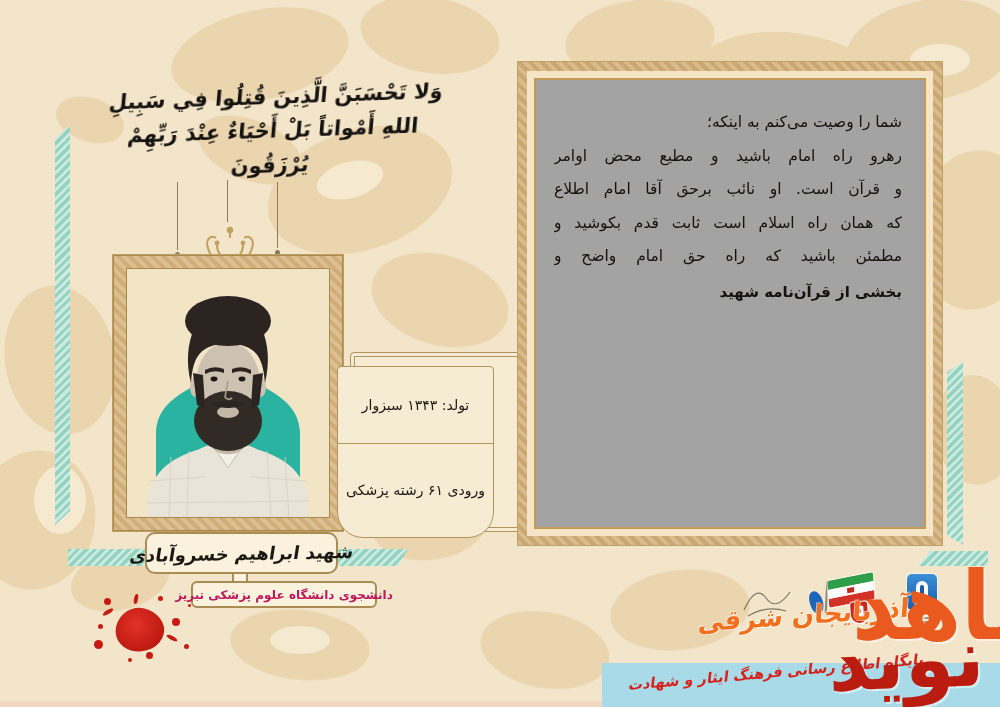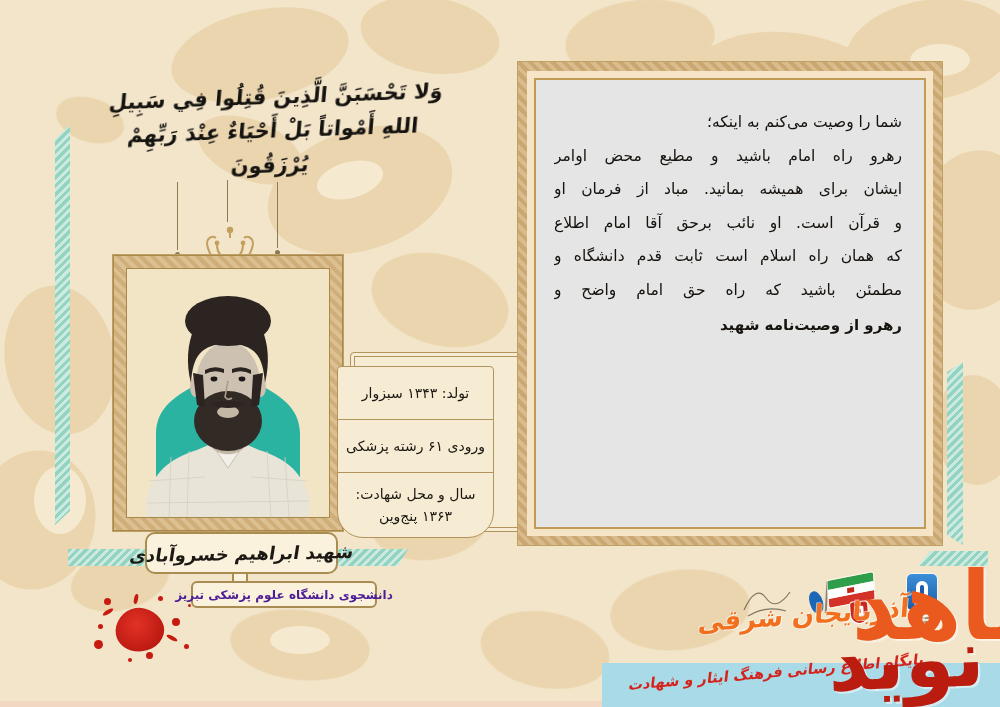--- a/index.html
+++ b/index.html
@@ -46,21 +46,21 @@
   .name-plate{position:absolute;left:145px;top:532px;width:193px;height:42px;z-index:4;
     background:#faf2dd;border:2px solid #a98c52;border-radius:10px;
     display:flex;align-items:center;justify-content:center;}
   .name-plate span{direction:rtl;font-size:18px;font-weight:bold;color:#1c1813;
     transform:skewX(-10deg) rotate(-1deg);white-space:nowrap;letter-spacing:-.5px;}
   .plate-connector{position:absolute;left:232px;top:571px;width:16px;height:14px;z-index:3;
     border:2px solid #a98c52;background:#faf2dd;}
   .sub-plate{position:absolute;left:191px;top:581px;width:186px;height:27px;z-index:4;
     background:#faf2dd;border:2px solid #a98c52;border-radius:6px;
     display:flex;align-items:center;justify-content:center;}
-  .sub-plate span{direction:rtl;font-size:12px;font-weight:bold;color:#4c1d95;white-space:nowrap;}
+  .sub-plate span{direction:rtl;font-size:12px;font-weight:bold;color:#be185d;white-space:nowrap;}
 
   
   .splatter{position:absolute;left:88px;top:592px;width:115px;height:78px;z-index:5;}
   .blob{position:absolute;background:radial-gradient(circle at 40% 40%,#e23227,#ad1008);}
   .blob-main{left:28px;top:16px;width:48px;height:44px;border-radius:48% 52% 58% 42%/55% 46% 54% 45%;transform:rotate(14deg);}
   .spike{position:absolute;background:#c71a11;border-radius:50%;}
 
   
   .info-card-back{position:absolute;left:350px;top:352px;width:172px;height:180px;z-index:3;
     background:#f6ecd3;border:1px solid #b2935c;box-shadow:inset 0 0 0 3px #f6ecd3, inset 0 0 0 4px #b2935c;
@@ -71,21 +71,21 @@
   .info-row{flex:1;border-bottom:1px solid #b2935c;display:flex;flex-direction:column;
     align-items:center;justify-content:center;direction:rtl;color:#1b1712;font-size:14px;padding:2px 6px;}
   .info-row:last-child{border-bottom:none;flex:1.25;}
   .info-row span{white-space:nowrap;line-height:22px;}
 
   
   .will-panel{position:absolute;left:518px;top:62px;width:424px;height:483px;z-index:3;
     background:repeating-linear-gradient(45deg,#d9bc8e 0 4px,#cbA771 4px 8px);
     padding:9px;box-shadow:0 0 0 1px #bfa065;}
   .will-mid{width:100%;height:100%;background:#f5e4c5;padding:7px;}
-  .will-box{width:100%;height:100%;border:2px solid #c19a55;padding:26px 22px 14px 18px;background:#e5e5e5;}
+  .will-box{width:100%;height:100%;border:2px solid #c19a55;padding:26px 22px 14px 18px;background:#a3a3a3;}
   .wline{direction:rtl;text-align:justify;text-align-last:justify;height:33.5px;line-height:33.5px;
     font-size:15.5px;color:#16120d;overflow:hidden;}
   .wline.nojust{text-align-last:right;}
   .wattrib{direction:rtl;text-align:right;font-size:15px;font-weight:bold;color:#16120d;margin-top:9px;}
 
   
   .blue-band{position:absolute;left:602px;top:663px;width:398px;height:44px;background:#a8dae8;z-index:1;}
   .pink-strip{position:absolute;left:0;top:701px;width:602px;height:6px;background:#f2d7c2;z-index:1;}
   .region-text{position:absolute;left:698px;top:600px;z-index:3;direction:rtl;white-space:nowrap;
     font-size:26px;font-weight:bold;color:#f26f1d;transform:rotate(-4deg) skewX(-8deg);
@@ -261,36 +261,31 @@
   </div>
 
   <div class="info-card-back"></div>
   <div class="info-card">
     <div class="info-row">
       <span>تولد: ۱۳۴۳ سبزوار</span>
     </div>
     <div class="info-row">
       <span>ورودی ۶۱ رشته پزشکی</span>
     </div>
-    <div class="info-row">
-      <span>سال و محل شهادت:</span>
-      <span>۱۳۶۳ پنج‌وین</span>
-    </div>
   </div>
 
   <div class="will-panel">
     <div class="will-mid">
       <div class="will-box">
         <div class="wline nojust">شما را وصیت می‌کنم به اینکه؛</div>
         <div class="wline">رهرو راه امام باشید و مطیع محض اوامر</div>
-        <div class="wline">ایشان برای همیشه بمانید. مباد از فرمان او</div>
         <div class="wline">و قرآن است. او نائب برحق آقا امام اطلاع</div>
-        <div class="wline">که همان راه اسلام است ثابت قدم دانشگاه و</div>
+        <div class="wline">که همان راه اسلام است ثابت قدم بکوشید و</div>
         <div class="wline">مطمئن باشید که راه حق امام واضح و</div>
-        <div class="wattrib">رهرو از وصیت‌نامه شهید</div>
+        <div class="wattrib">بخشی از قرآن‌نامه شهید</div>
       </div>
     </div>
   </div>
 
   <div class="blue-band"></div>
   <div class="pink-strip"></div>
 
   <svg class="signature" width="58" height="44" viewBox="0 0 58 44" aria-hidden="true">
     <path d="M6 32 Q18 6 28 20 T52 14 M10 38 Q28 27 48 33" stroke="#6b6354" stroke-width="1.2" fill="none"></path>
   </svg>

